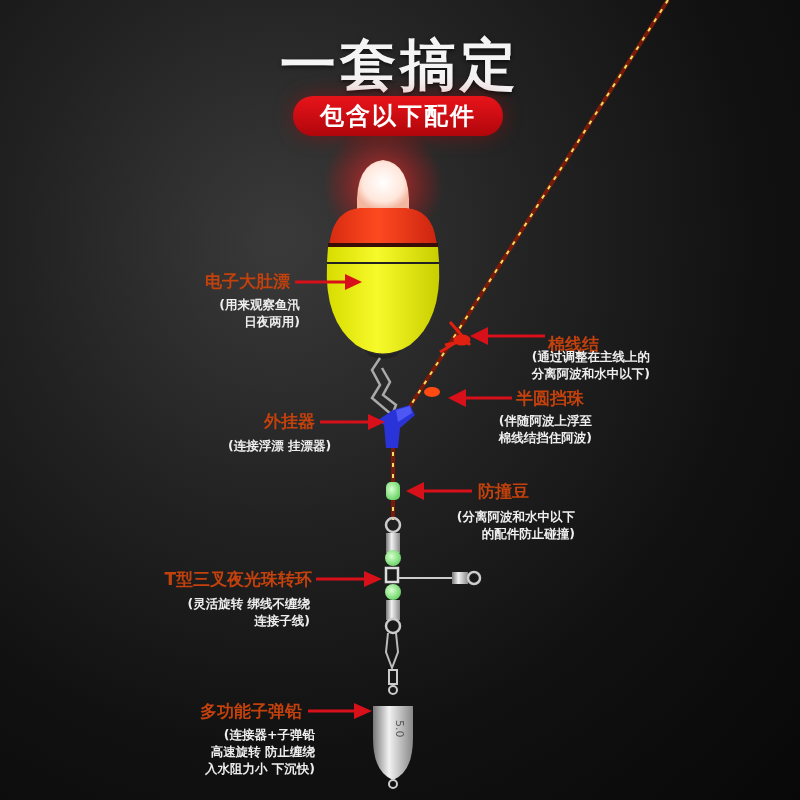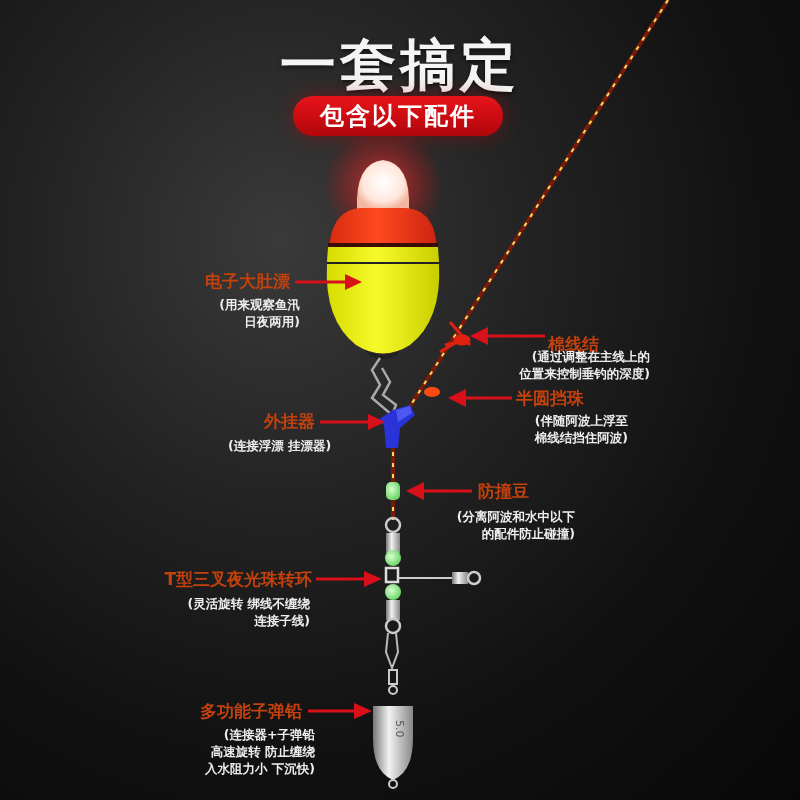--- a/index.html
+++ b/index.html
@@ -157,24 +157,24 @@
 
 <div class="abs title">一套搞定</div>
 <div class="abs pill">包含以下配件</div>
 
 <div class="abs label right" style="left:180px; top:270px; width:110px;">电子大肚漂</div>
 <div class="abs sub center" style="left:190px; top:296px; width:110px;">(用来观察鱼汛
 日夜两用)</div>
 
 <div class="abs label" style="left:548px; top:325px;margin-top:8px;">棉线结</div>
 <div class="abs sub center" style="left:500px; top:348px; width:150px;">(通过调整在主线上的
-位置来控制垂钓的深度)</div>
+分离阿波和水中以下)</div>
 
 <div class="abs label" style="left:516px; top:387px;">半圆挡珠</div>
-<div class="abs sub center" style="left:508px; top:412px; width:120px;">(伴随阿波上浮至
+<div class="abs sub center" style="left:472px; top:412px; width:120px;">(伴随阿波上浮至
 棉线结挡住阿波)</div>
 
 <div class="abs label right" style="left:230px; top:410px; width:85px;">外挂器</div>
 <div class="abs sub" style="left:209px; top:437px;margin-left:19px;">(连接浮漂 挂漂器)</div>
 
 <div class="abs label" style="left:478px; top:480px;">防撞豆</div>
 <div class="abs sub center" style="left:440px; top:508px; width:135px;">(分离阿波和水中以下
 的配件防止碰撞)</div>
 
 <div class="abs label right" style="left:160px; top:568px; width:152px;">T型三叉夜光珠转环</div>

